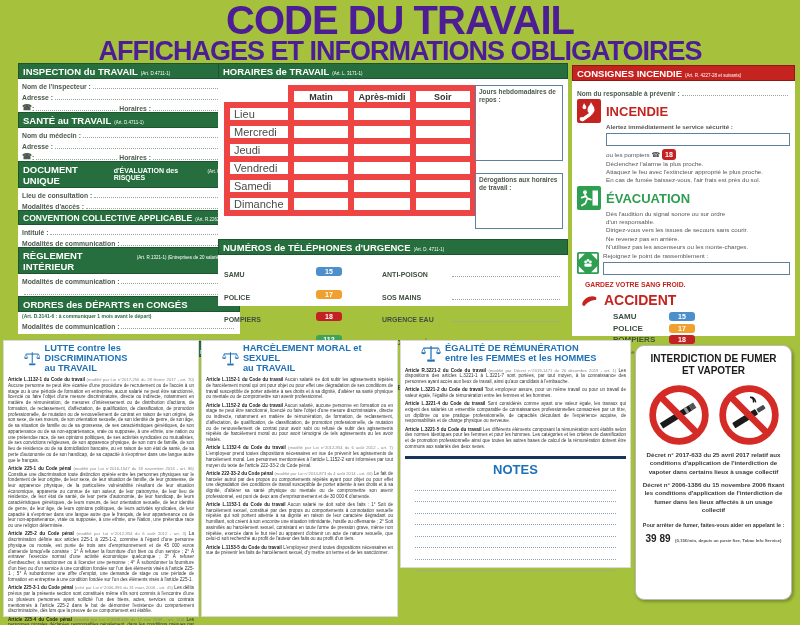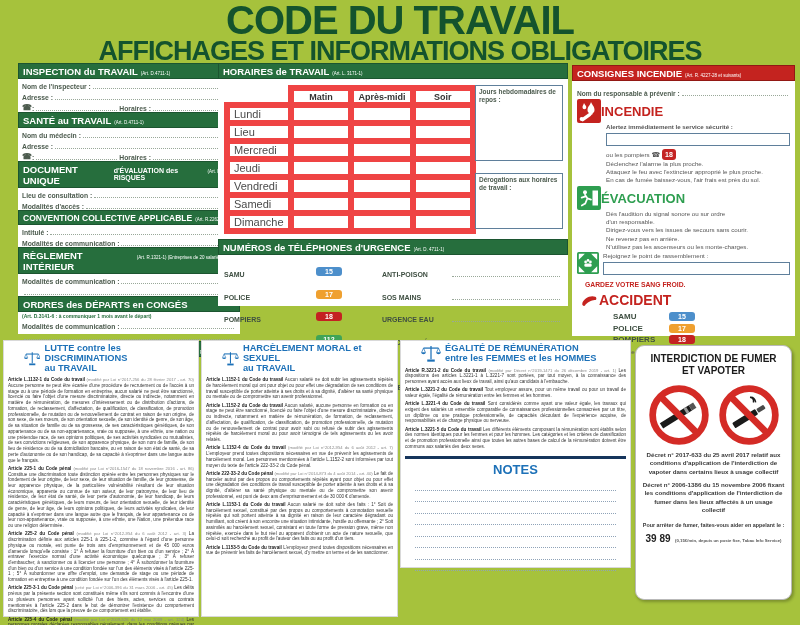--- a/index.html
+++ b/index.html
@@ -1,19 +1,19 @@
 <!DOCTYPE html>
 <html><head>
 <meta charset="utf-8">
 <style>
   * { margin:0; padding:0; box-sizing:border-box; }
   html,body { width:800px; height:625px; }
   body { position:relative; background:#a6c23c; font-family:"Liberation Sans",sans-serif; overflow:hidden; }
 
-  .header { position:absolute; top:2px; left:0; right:0; text-align:center; color:#14532d; }
+  .header { position:absolute; top:2px; left:0; right:0; text-align:center; color:#4c1d95; }
   .title { font-size:40px; font-weight:bold; line-height:37px; letter-spacing:-1px; }
   .subtitle { font-size:27px; font-weight:bold; line-height:24px; letter-spacing:-1px; }
 
   .panel { background:#fff; }
   .gbar { background:#266e3d; color:#fff; font-weight:bold; font-size:9.5px; padding:2px 4px 1px;
           display:flex; align-items:baseline; gap:3px; border:1px solid #1c5530; }
   .gbar .art { font-size:4.5px; font-weight:normal; white-space:nowrap; overflow:hidden; }
   .rbar { background:#c4231f; border-color:#921814; }
   .artline { font-size:5px; color:#266e3d; padding:1px 4px 0; font-weight:bold; }
 
@@ -35,21 +35,21 @@
           font-weight:bold; color:#4c5b4e; padding:2px 3px; line-height:1.25; }
   .urg-body { display:grid; grid-template-columns:92px 66px 68px 1fr; padding:5px 6px 0;
               row-gap:4.5px; align-items:end; }
   .urg-label { font-size:7px; font-weight:bold; color:#3f4f42; }
   .badge { display:inline-block; min-width:26px; text-align:center; border-radius:3px;
            font-size:7px; font-weight:bold; padding:1px 2px; }
 
   .right-col { position:absolute; left:572px; top:65px; width:223px; height:271px; background:#fff; }
   .cons-body { padding:4px 5px 0; }
   .cons-row { display:flex; align-items:flex-end; font-size:6.6px; font-weight:bold; color:#4c5b4e; height:12px; }
-  .sec-head { display:flex; align-items:center; margin-top:2px; }
+  .sec-head { display:flex; align-items:center; gap:5px; margin-top:2px; }
   .sec-head .hd-red { color:#c4231f; font-size:13px; font-weight:bold; }
   .sec-head .hd-green { color:#2e9e50; font-size:13px; font-weight:bold; }
   .small-line { font-size:6.2px; color:#555; line-height:1.3; }
   .inputbox { border:1px solid #5f7f9b; height:13px; margin:2px 0 3px; background:#fff; }
   .icon-sq { flex:0 0 auto; }
   .ind { margin-left:29px; }
   .sang { color:#c4231f; font-size:6.8px; font-weight:bold; margin:3px 0 1px 8px; }
   .acc-row { display:flex; align-items:center; gap:8px; margin:2.5px 0 0 36px; }
   .acc-row .urg-label { font-size:8px; }
 
@@ -196,26 +196,20 @@
       <thead>
         <tr>
           <th class="corner"></th>
           <th>Matin</th>
           <th>Après-midi</th>
           <th>Soir</th>
         </tr>
       </thead>
       <tbody>
 
-          <tr>
-            <td class="day">Lundi</td>
-            <td class="cell"></td>
-            <td class="cell"></td>
-            <td class="cell"></td>
-          </tr>
 
           <tr>
             <td class="day">Lieu</td>
             <td class="cell"></td>
             <td class="cell"></td>
             <td class="cell"></td>
           </tr>
 
           <tr>
             <td class="day">Mercredi</td>

